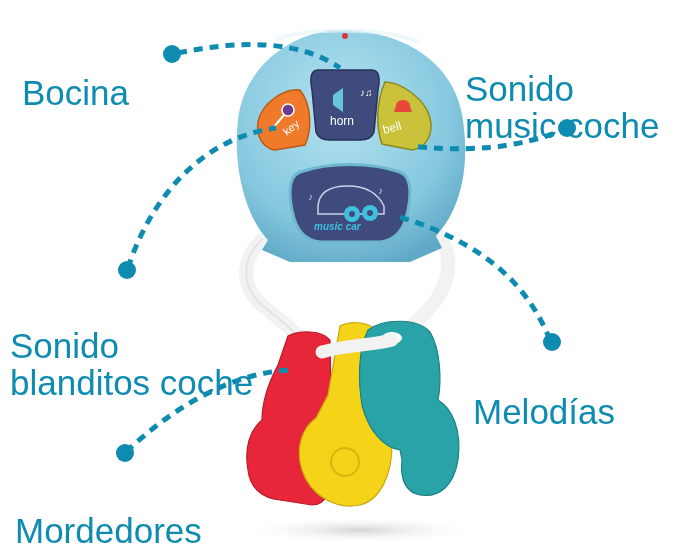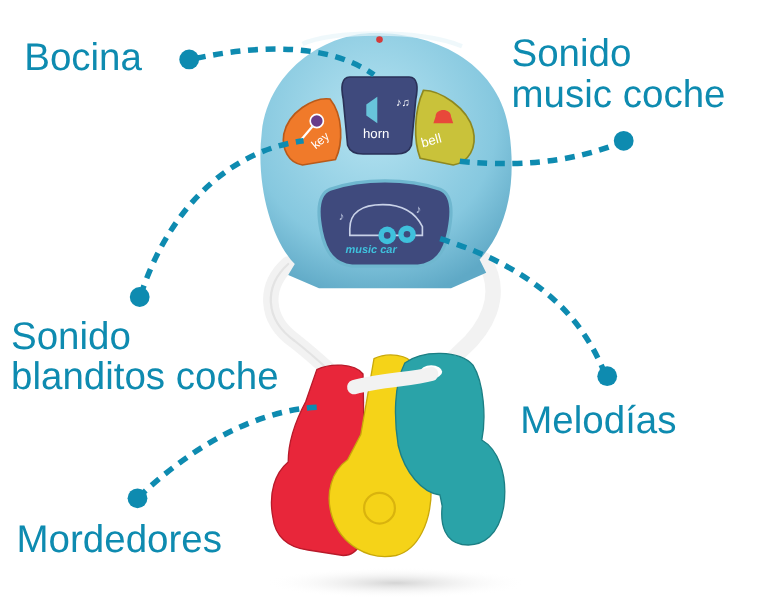--- a/index.html
+++ b/index.html
@@ -1,18 +1,18 @@
 <!DOCTYPE html>
 <html><head>
 <meta charset="utf-8">
 <style>
   html, body { margin:0; padding:0; background:#ffffff; }
   body { width:700px; height:560px; position:relative; overflow:hidden;
          font-family:"Liberation Sans", "DejaVu Sans", sans-serif; }
-  .label { position:absolute; color:#0e8bb0; font-size:35px; line-height:37px; white-space:nowrap; }
+  .label { position:absolute; color:#0e8bb0; font-size:35px; line-height:37px; white-space:nowrap;margin-top:40px; }
   .label.center { }
   svg.layer { position:absolute; left:0; top:0; }
 </style>
 </head>
 <body>
 
 <svg class="layer" width="700" height="560" viewBox="0 0 700 560">
   <defs>
     <radialGradient id="bodyGrad" cx="45%" cy="35%" r="70%">
       <stop offset="0%" stop-color="#b5e3f1"></stop>
@@ -108,19 +108,19 @@
 <div class="label center" style="left:465px; top:30px; width:225px;">
   <div>Sonido</div>
   <div>music coche</div>
 </div>
 
 <div class="label center" style="left:10px; top:287px; width:270px;">
   <div>Sonido</div>
   <div>blanditos coche</div>
 </div>
 
-<div class="label" style="left:473px; top:364px;">
+<div class="label" style="left:473px; top:353px;">
   <div>Melodías</div>
 </div>
 
 <div class="label center" style="left:15px; top:472px; width:220px;">
   <div>Mordedores</div>
 </div>
 
 </body></html>

